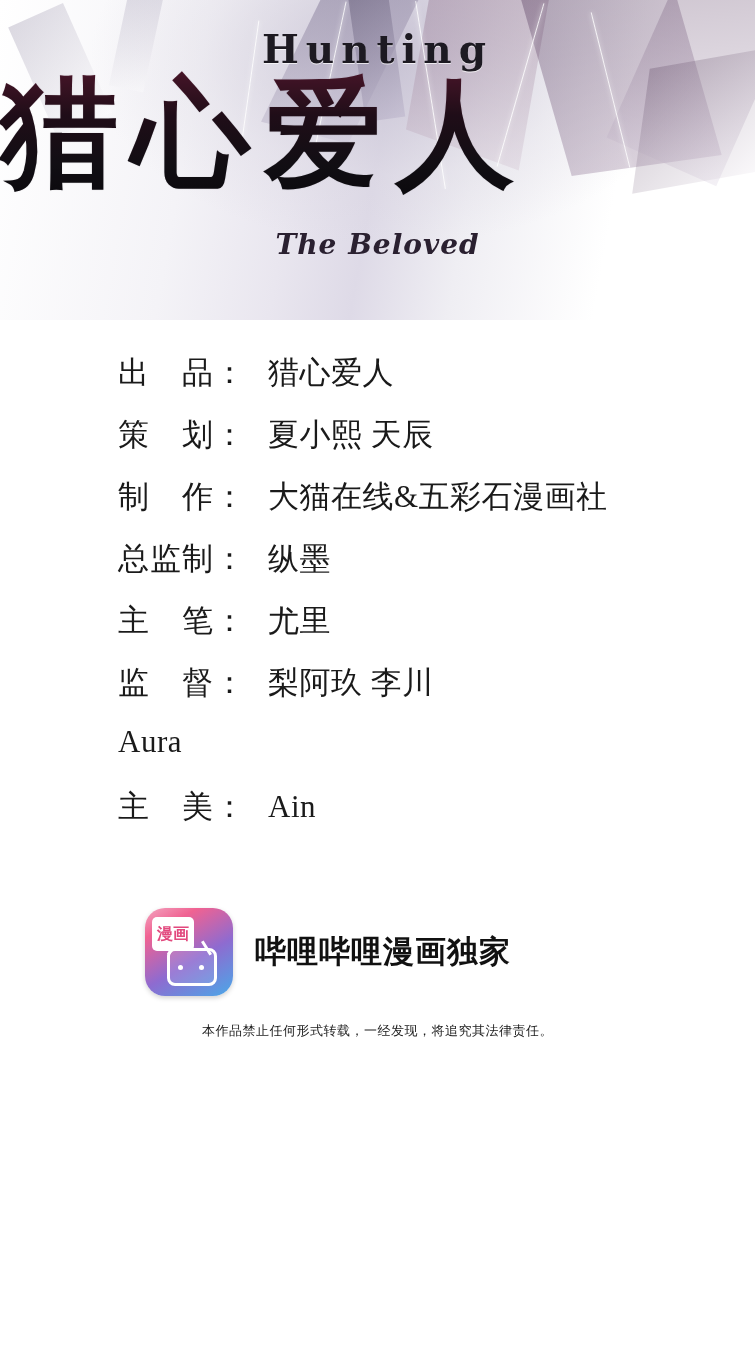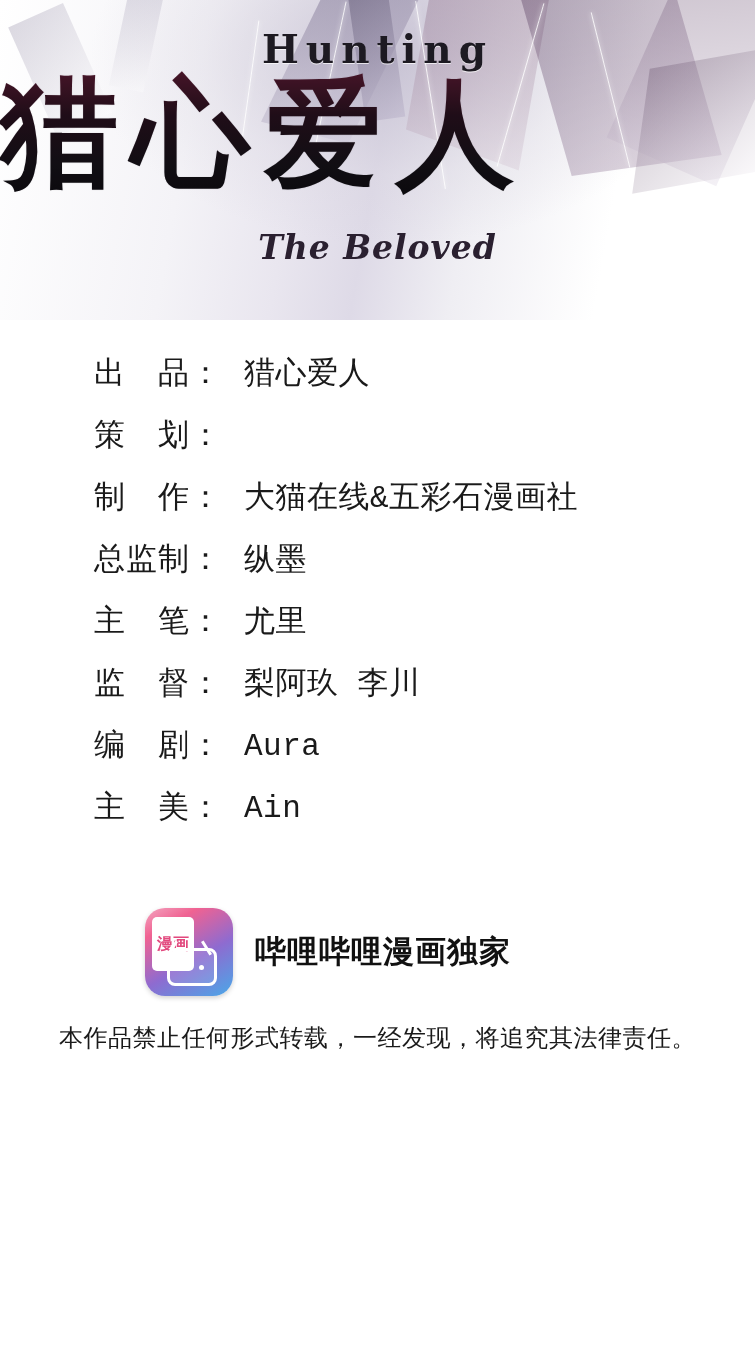--- a/index.html
+++ b/index.html
@@ -90,39 +90,39 @@
     white-space: nowrap;
   }
   .title-en-bottom {
     position: absolute;
     left: 0; right: 0;
     top: 228px;
     text-align: center;
     font-family: "DejaVu Serif", serif;
     font-style: italic;
     font-weight: 700;
-    font-size: 33px;
+    font-size: 28px;
     letter-spacing: 1px;
     color: #2a2030;
   }
 
   
   .credits {
     position: absolute;
     left: 0; right: 0;
     top: 352px;
   }
   .credit-row {
     display: flex;
     align-items: baseline;
-    padding: 0 0 0 94px;
+    padding: 0 0 0 118px;
     height: 62px;
     font-size: 31px;
     color: #1a1a1a;
-    font-family: Liberation Mono, monospace;
+    font-family: Liberation Serif, serif;
   }
   .credit-label {
     width: 150px;
     letter-spacing: 1px;
     white-space: pre;
     flex: 0 0 auto;
   }
   .credit-value {
     letter-spacing: 0.5px;
   }
@@ -145,21 +145,21 @@
     overflow: hidden;
     flex: 0 0 auto;
   }
   .app-icon .ico-badge {
     position: absolute;
     left: 7px; top: 9px;
     background: #ffffff;
     color: #e2497e;
     font-size: 16px;
     font-weight: 700;
-    padding: 18px 5px;
+    padding: 8px 5px;
     border-radius: 5px;
     letter-spacing: 0px;
     font-family: "Liberation Sans", sans-serif;
     line-height: 1.1;
   }
   .app-icon .ico-tv {
     position: absolute;
     left: 22px; bottom: 10px;
     width: 44px; height: 32px;
     border: 3px solid #ffffff;
@@ -192,21 +192,21 @@
     letter-spacing: 1px;
     color: #111111;
     font-family: "Liberation Sans", sans-serif;
   }
 
   .copyright {
     position: absolute;
     left: 0; right: 0;
     top: 1022px;
     text-align: center;
-    font-size: 24px;
+    font-size: 13px;
     letter-spacing: 0.5px;
     color: #1a1a1a;
   }
 
   .chapter {
     position: absolute;
     left: 0; right: 0;
     top: 1160px;
     text-align: center;
     font-size: 46px;
@@ -240,39 +240,39 @@
     <div class="title-en-bottom">The Beloved</div>
   </div>
 
   <div class="credits">
     <div class="credit-row">
       <span class="credit-label">出　品：</span>
       <span class="credit-value">猎心爱人</span>
     </div>
     <div class="credit-row">
       <span class="credit-label">策　划：</span>
+      <span class="credit-value">夏小熙 天辰</span>
     </div>
     <div class="credit-row">
       <span class="credit-label">制　作：</span>
       <span class="credit-value">大猫在线&amp;五彩石漫画社</span>
     </div>
     <div class="credit-row">
       <span class="credit-label">总监制：</span>
       <span class="credit-value">纵墨</span>
     </div>
     <div class="credit-row">
       <span class="credit-label">主　笔：</span>
       <span class="credit-value">尤里</span>
     </div>
     <div class="credit-row">
       <span class="credit-label">监　督：</span>
       <span class="credit-value">梨阿玖 李川</span>
     </div>
     <div class="credit-row">
-      <span class="credit-label">编　剧：</span>
       <span class="credit-value">Aura</span>
     </div>
     <div class="credit-row">
       <span class="credit-label">主　美：</span>
       <span class="credit-value">Ain</span>
     </div>
   </div>
 
   <div class="publisher">
     <div class="app-icon">

